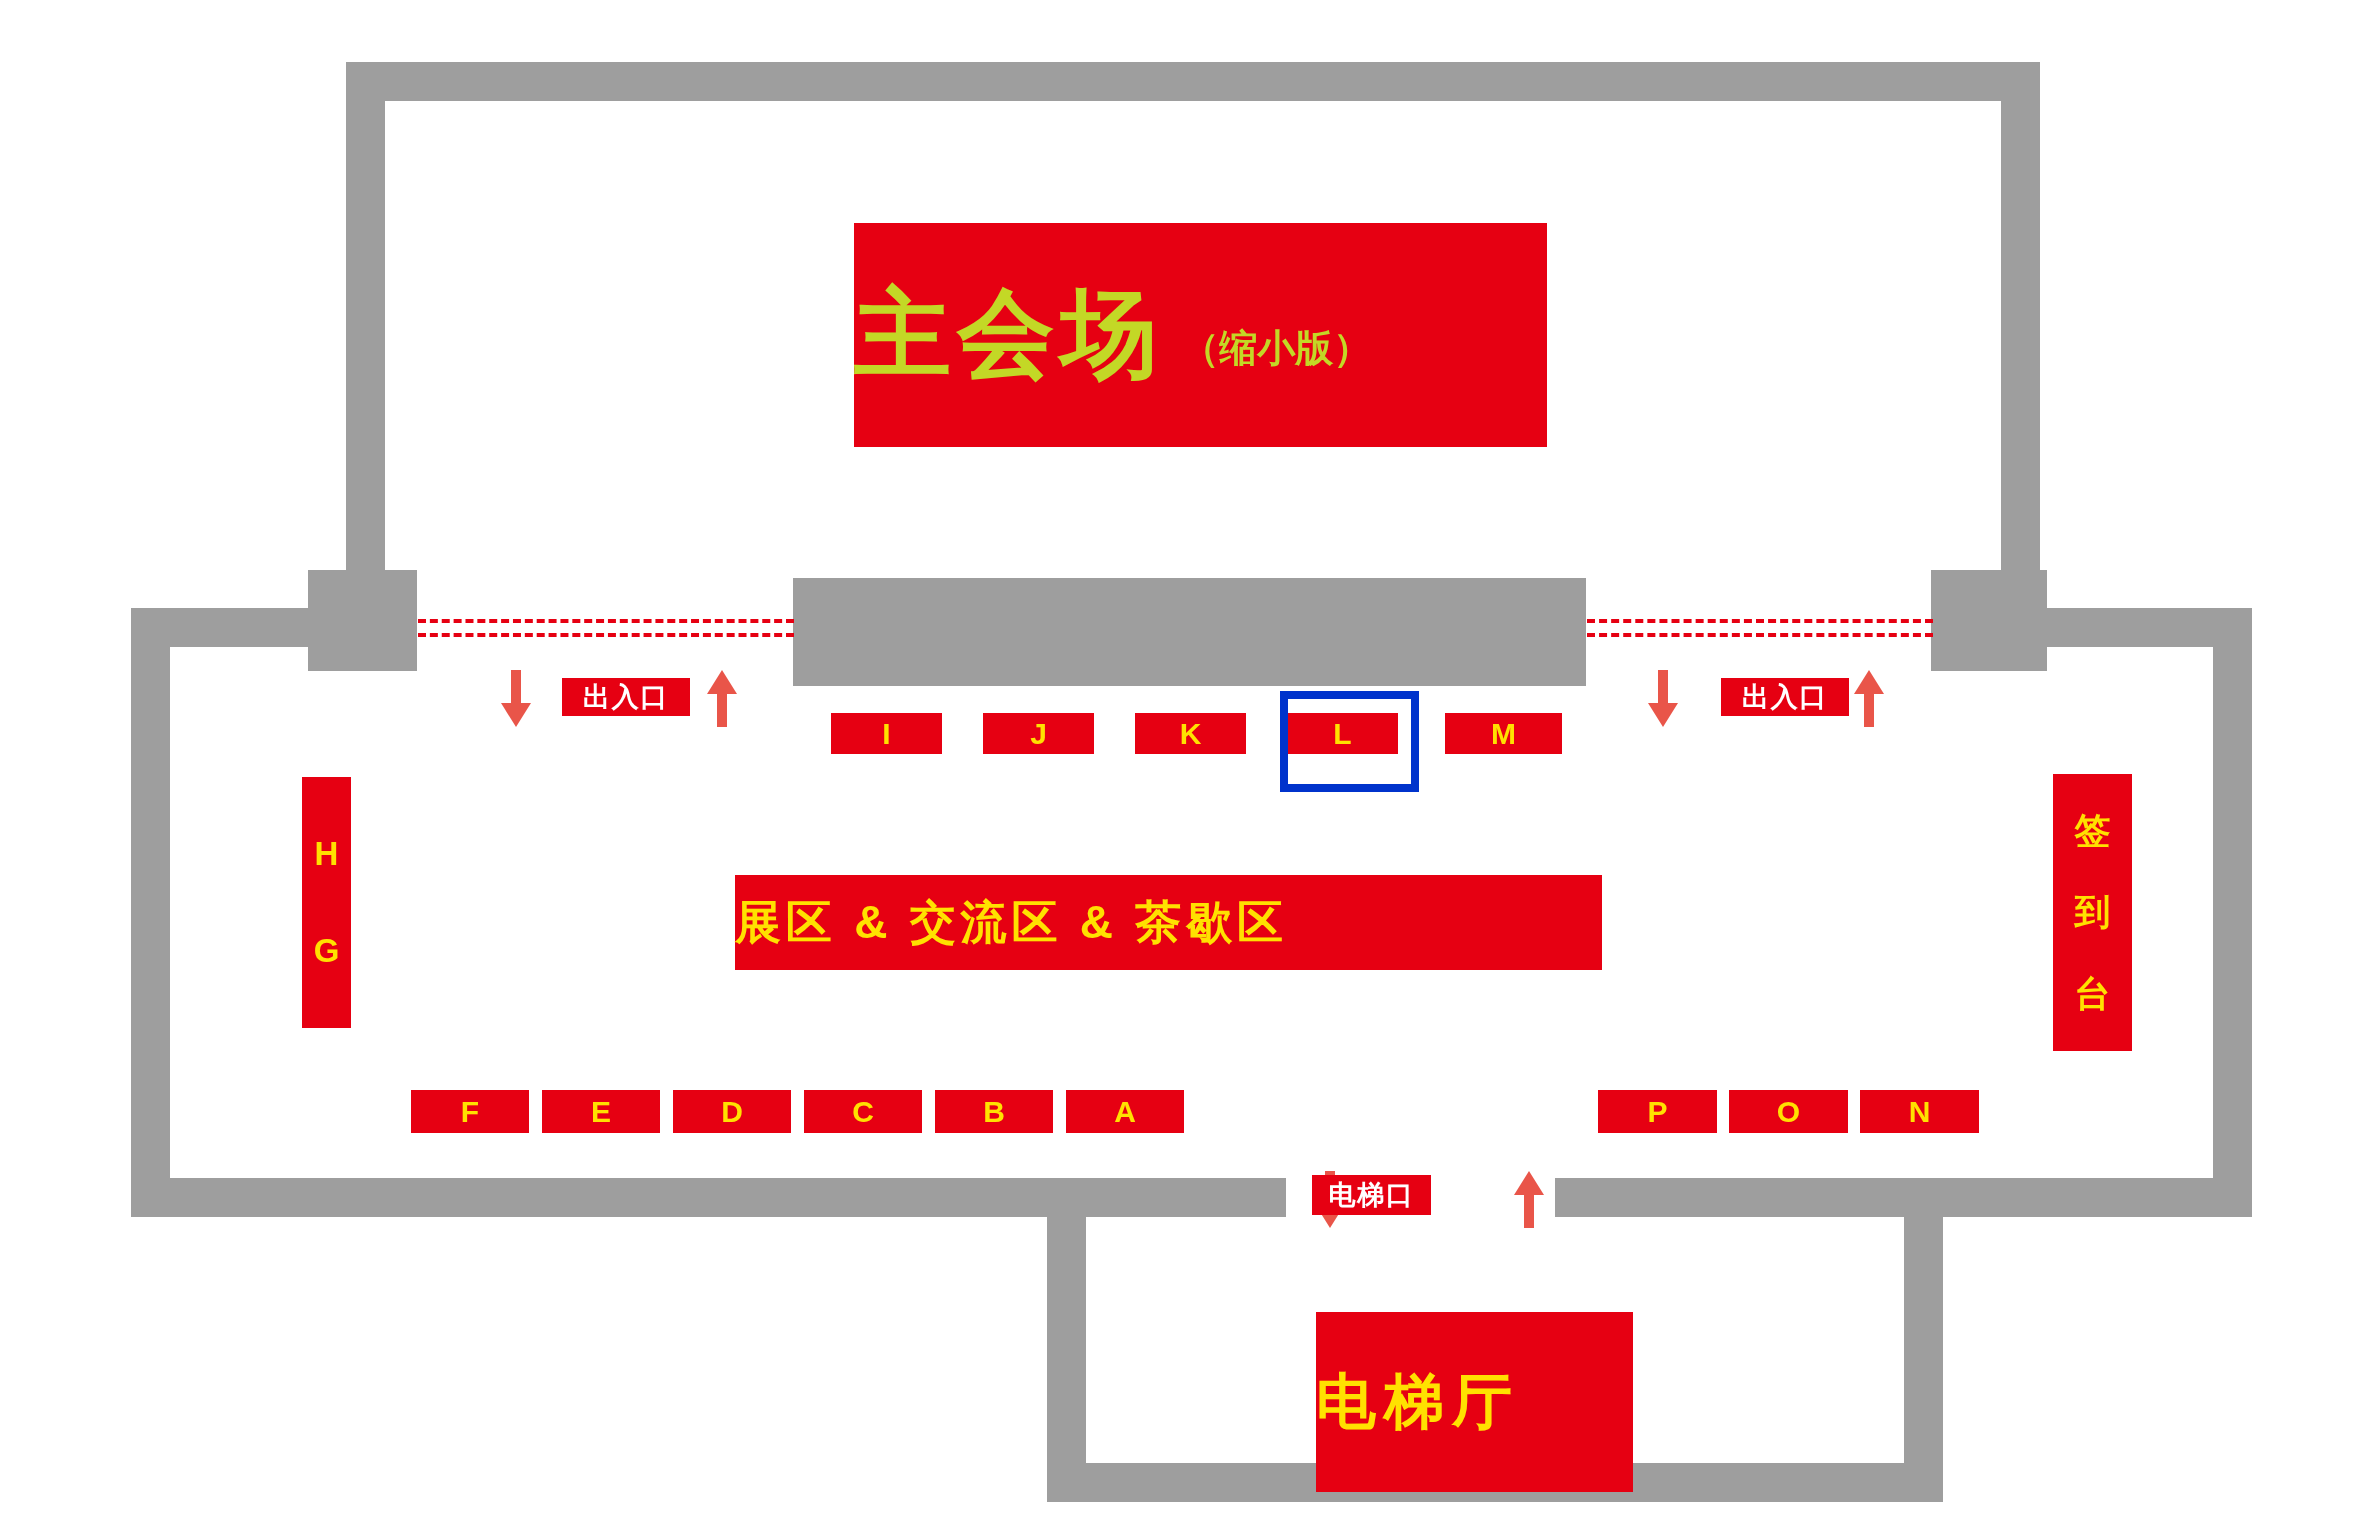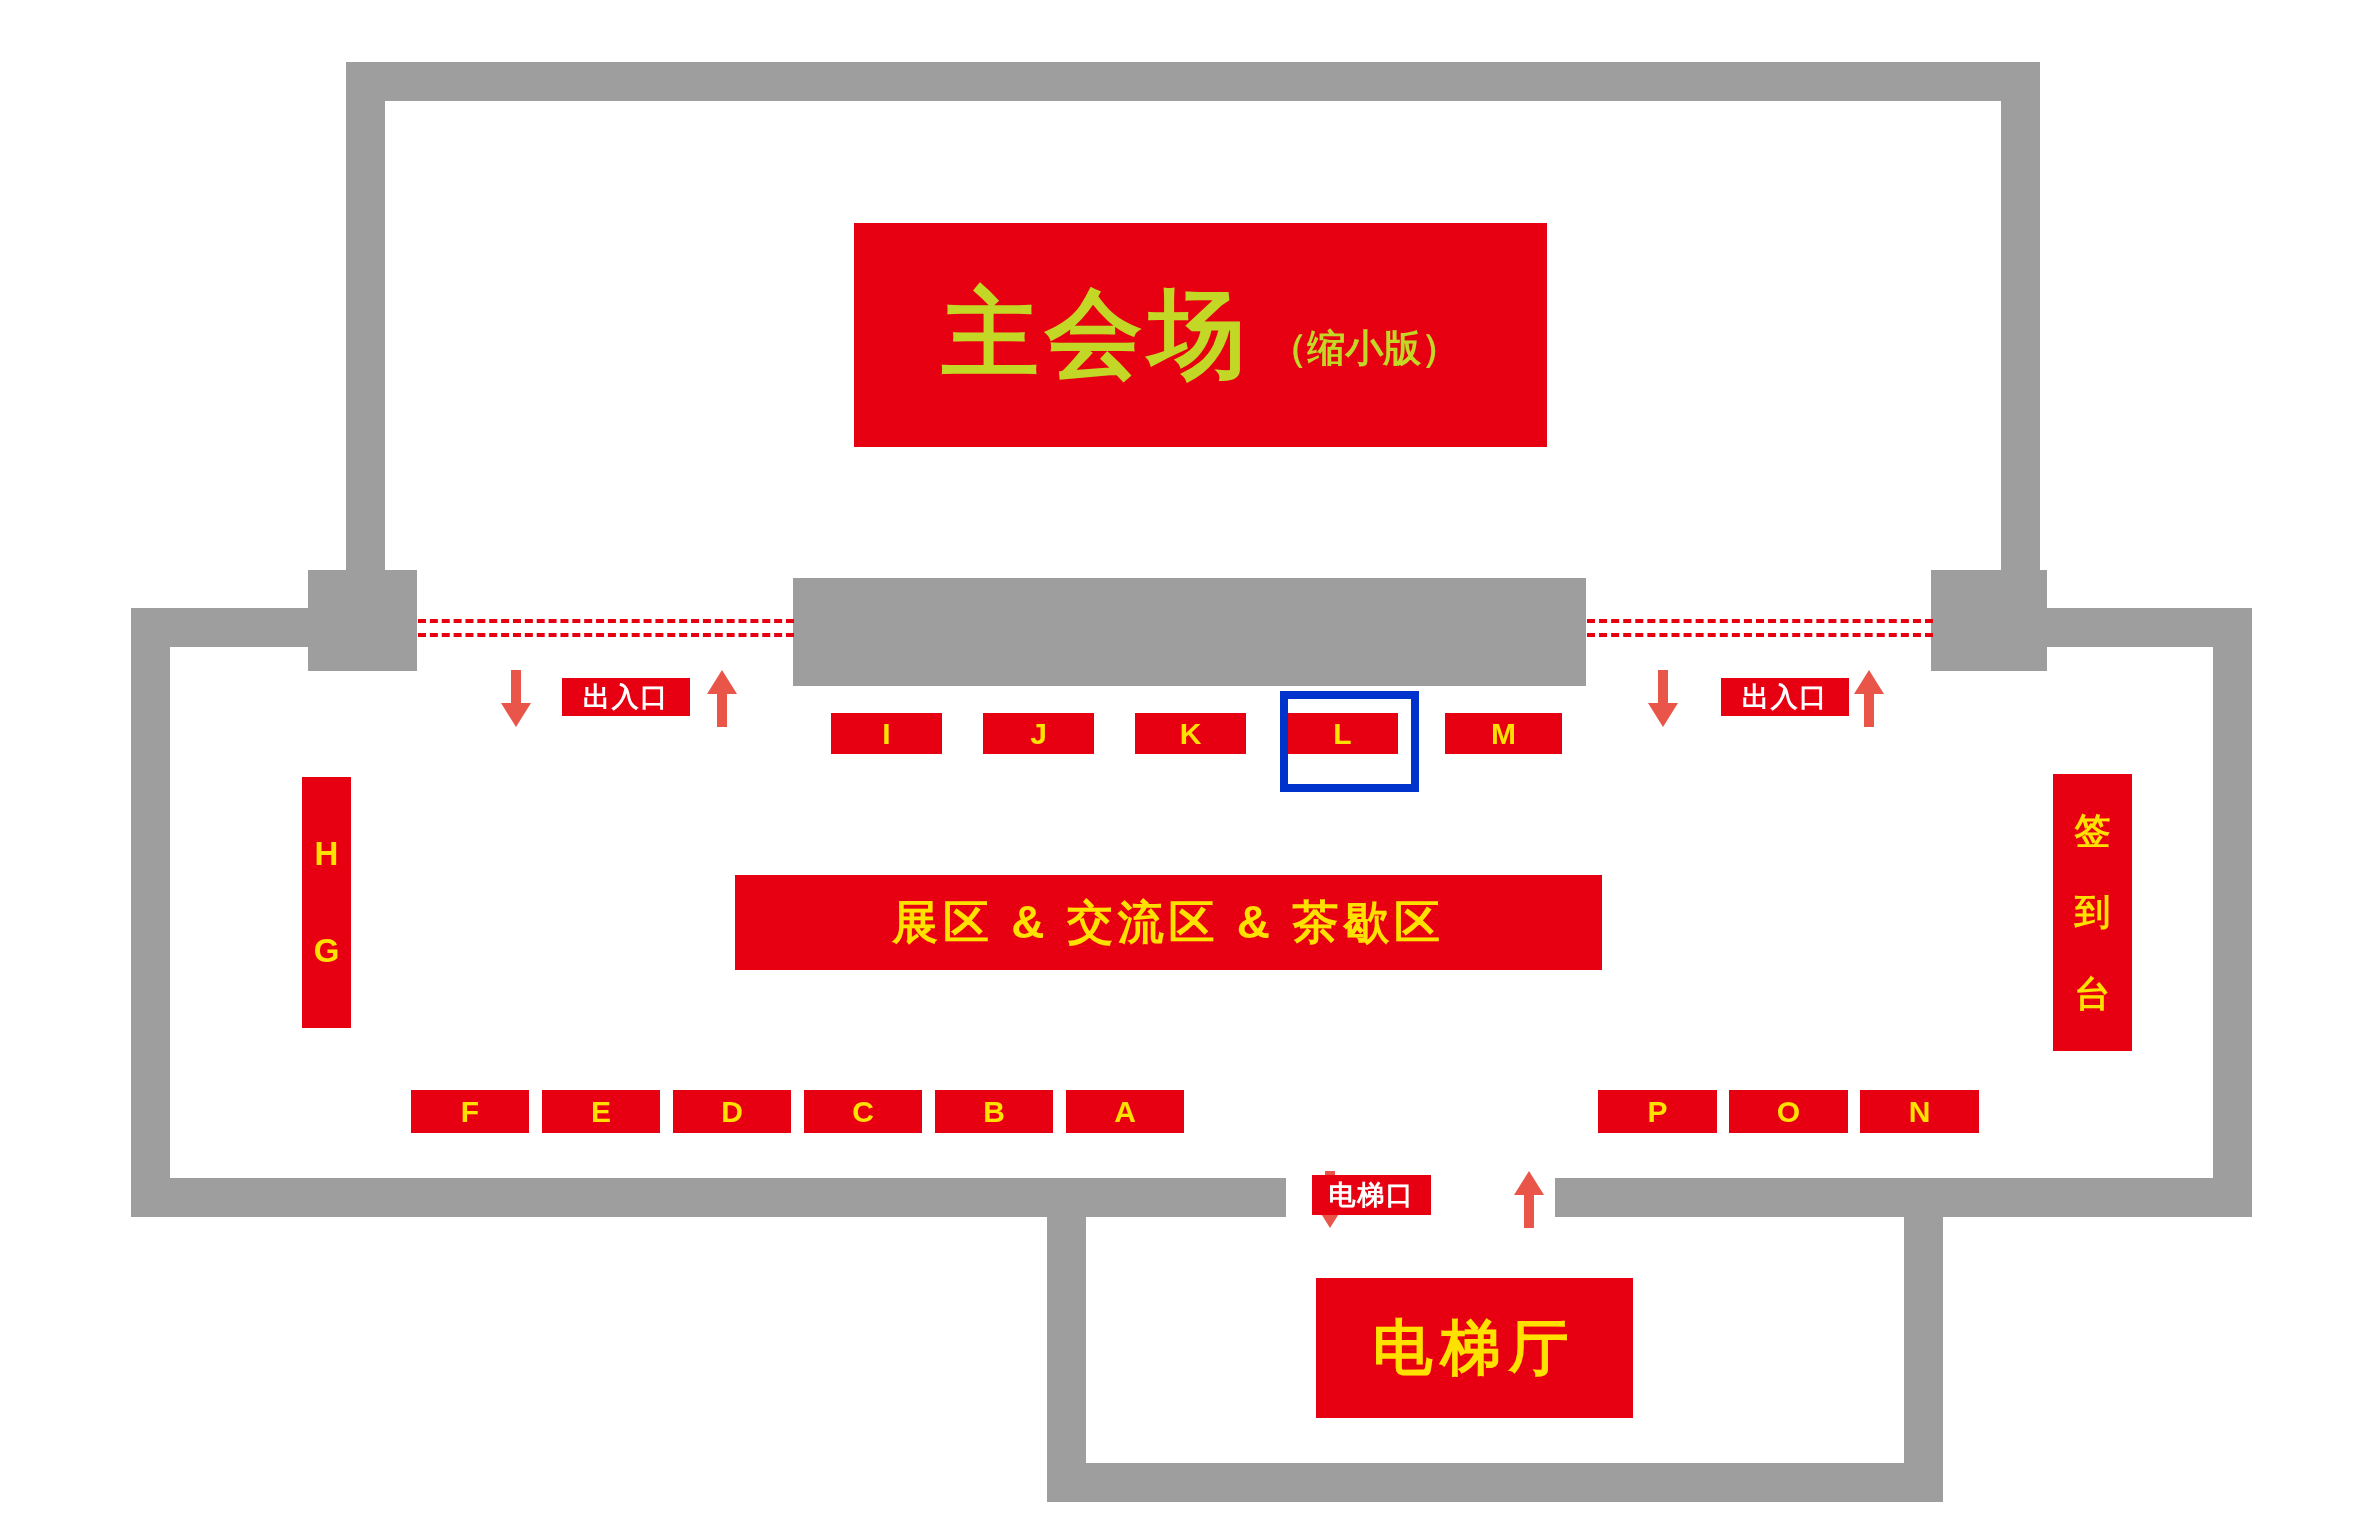--- a/index.html
+++ b/index.html
@@ -2,21 +2,21 @@
 <html style="--wall: #9e9e9e; --red: #e60012; --yellow: #ffe100; --green: #c3d826; --arrow: #e95549; --blue: #0033cc;font-size:12.7px"><head>
 <meta charset="utf-8">
 <style>
   html,body{margin:0;padding:0;background:#ffffff;}
   .plan{
     position:relative;width:2377px;height:1538px;background:#ffffff;overflow:hidden;
     font-family:"Liberation Sans","DejaVu Sans",sans-serif;
   }
   .wall{position:absolute;background:var(--wall,#9e9e9e);}
   .stage{position:absolute;background:var(--wall,#9e9e9e);}
-  .redbox{position:absolute;background:var(--red,#e60012);display:flex;align-items:center;justify-content:center;}
+  .redbox{position:absolute;background:var(--red,#e60012);display:flex;align-items:center;justify-content:flex-start;}
   .banner-title{color:var(--green,#c3d826);font-size:97px;font-weight:bold;letter-spacing:6.3px;}
   .banner-sub{color:var(--green,#c3d826);font-size:38px;font-weight:bold;margin-left:17.4px;margin-top:27px;}
   .expo-text{color:var(--yellow,#ffe100);font-size:46px;font-weight:bold;letter-spacing:4.8px;}
   .hall-text{color:var(--yellow,#ffe100);font-size:60px;font-weight:bold;letter-spacing:8px;}
   .booth{position:absolute;background:var(--red,#e60012);display:flex;align-items:center;justify-content:center;
          color:var(--yellow,#ffe100);font-size:30px;font-weight:bold;}
   .vstrip{position:absolute;background:var(--red,#e60012);display:flex;flex-direction:column;
           align-items:center;justify-content:space-evenly;color:var(--yellow,#ffe100);
           font-size:33px;font-weight:bold;}
   .gate-label{position:absolute;background:var(--red,#e60012);display:flex;align-items:center;justify-content:center;
@@ -119,18 +119,18 @@
   <div class="arrow down" style="left:1315px;top:1171px">
       <div class="stem"></div>
       <div class="head"></div>
     </div>
   <div class="gate-label" style="left:1312px;top:1175px;width:119px;height:40px">电梯口</div>
   <div class="arrow up" style="left:1514px;top:1171px">
       <div class="head"></div>
       <div class="stem"></div>
     </div>
 
-  <div class="redbox" style="left:1316px;top:1278px;width:317px;height:140px">
+  <div class="redbox" style="left:1316px;top:1312px;width:317px;height:180px">
     <span class="hall-text">电梯厅</span>
   </div>
 
 </div>
 
 
 </body></html>

